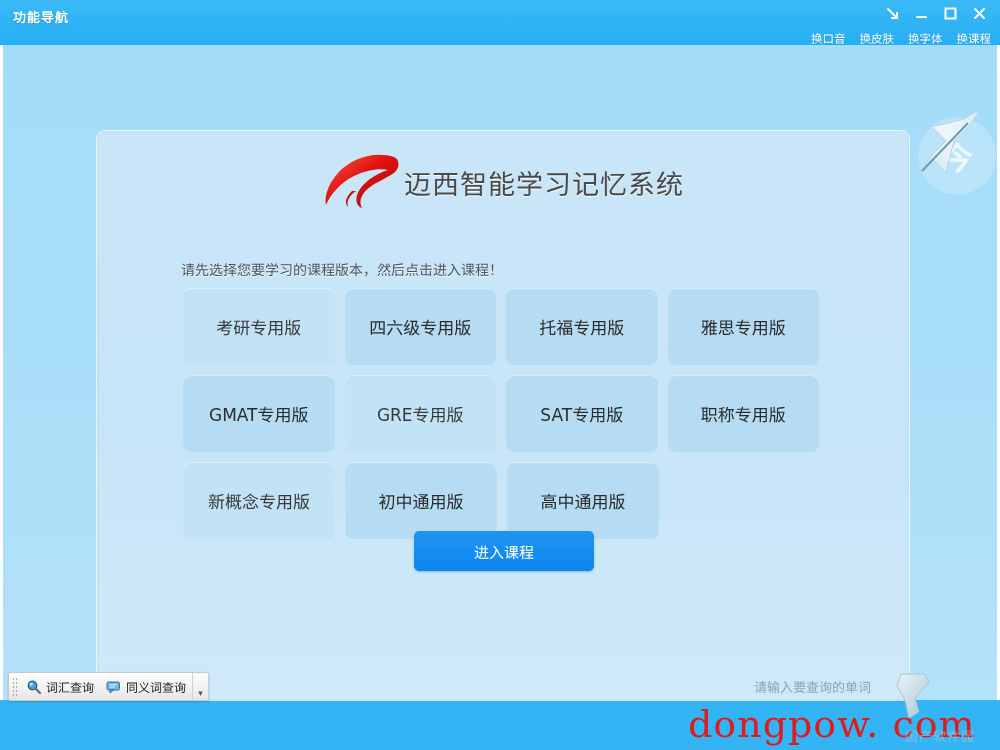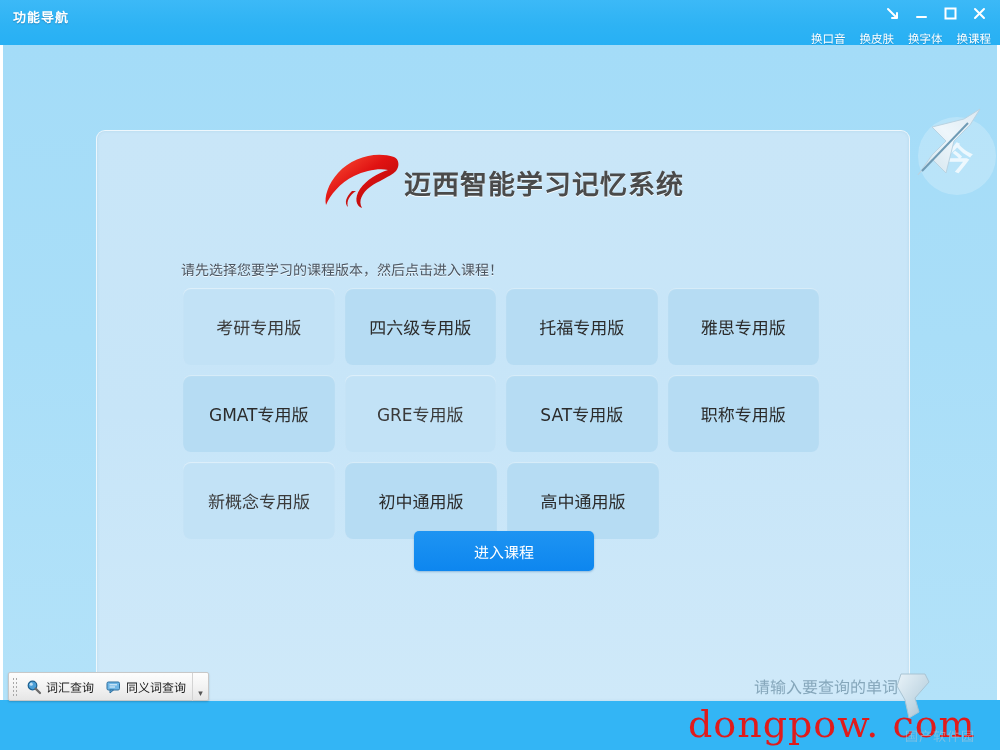--- a/index.html
+++ b/index.html
@@ -124,21 +124,21 @@
     display: flex;
     align-items: center;
     height: 66px;
   }
   .logo-mark {
     width: 80px; height: 62px;
     margin-right: 2px;
   }
   .logo-text {
     font-size: 27px;
-    font-weight: bold;
+    font-weight: normal;
     color: #4a4a4a;
     letter-spacing: 1px;
     text-shadow: 0 1px 0 rgba(255,255,255,.85);
     white-space: nowrap;
   }
 
   
   .instruction {
     position: absolute;
     left: 84px; top: 128px;
@@ -200,23 +200,23 @@
     width: 245px; height: 24px;
     display: flex;
     align-items: center;
   }
   .search-input {
     width: 100%;
     height: 22px;
     border: none;
     background: transparent;
     outline: none;
-    font-size: 16px;
+    font-size: 13px;
     color: #5b6b78;
-    font-family: Liberation Sans, sans-serif;
+    font-family: Liberation Serif, serif;
   }
   .search-input::placeholder { color: #86a7bb; }
 
   .search-arrow {
     position: absolute;
     left: 895px; top: 672px;
     width: 44px; height: 48px;
     pointer-events: none;
   }
 

